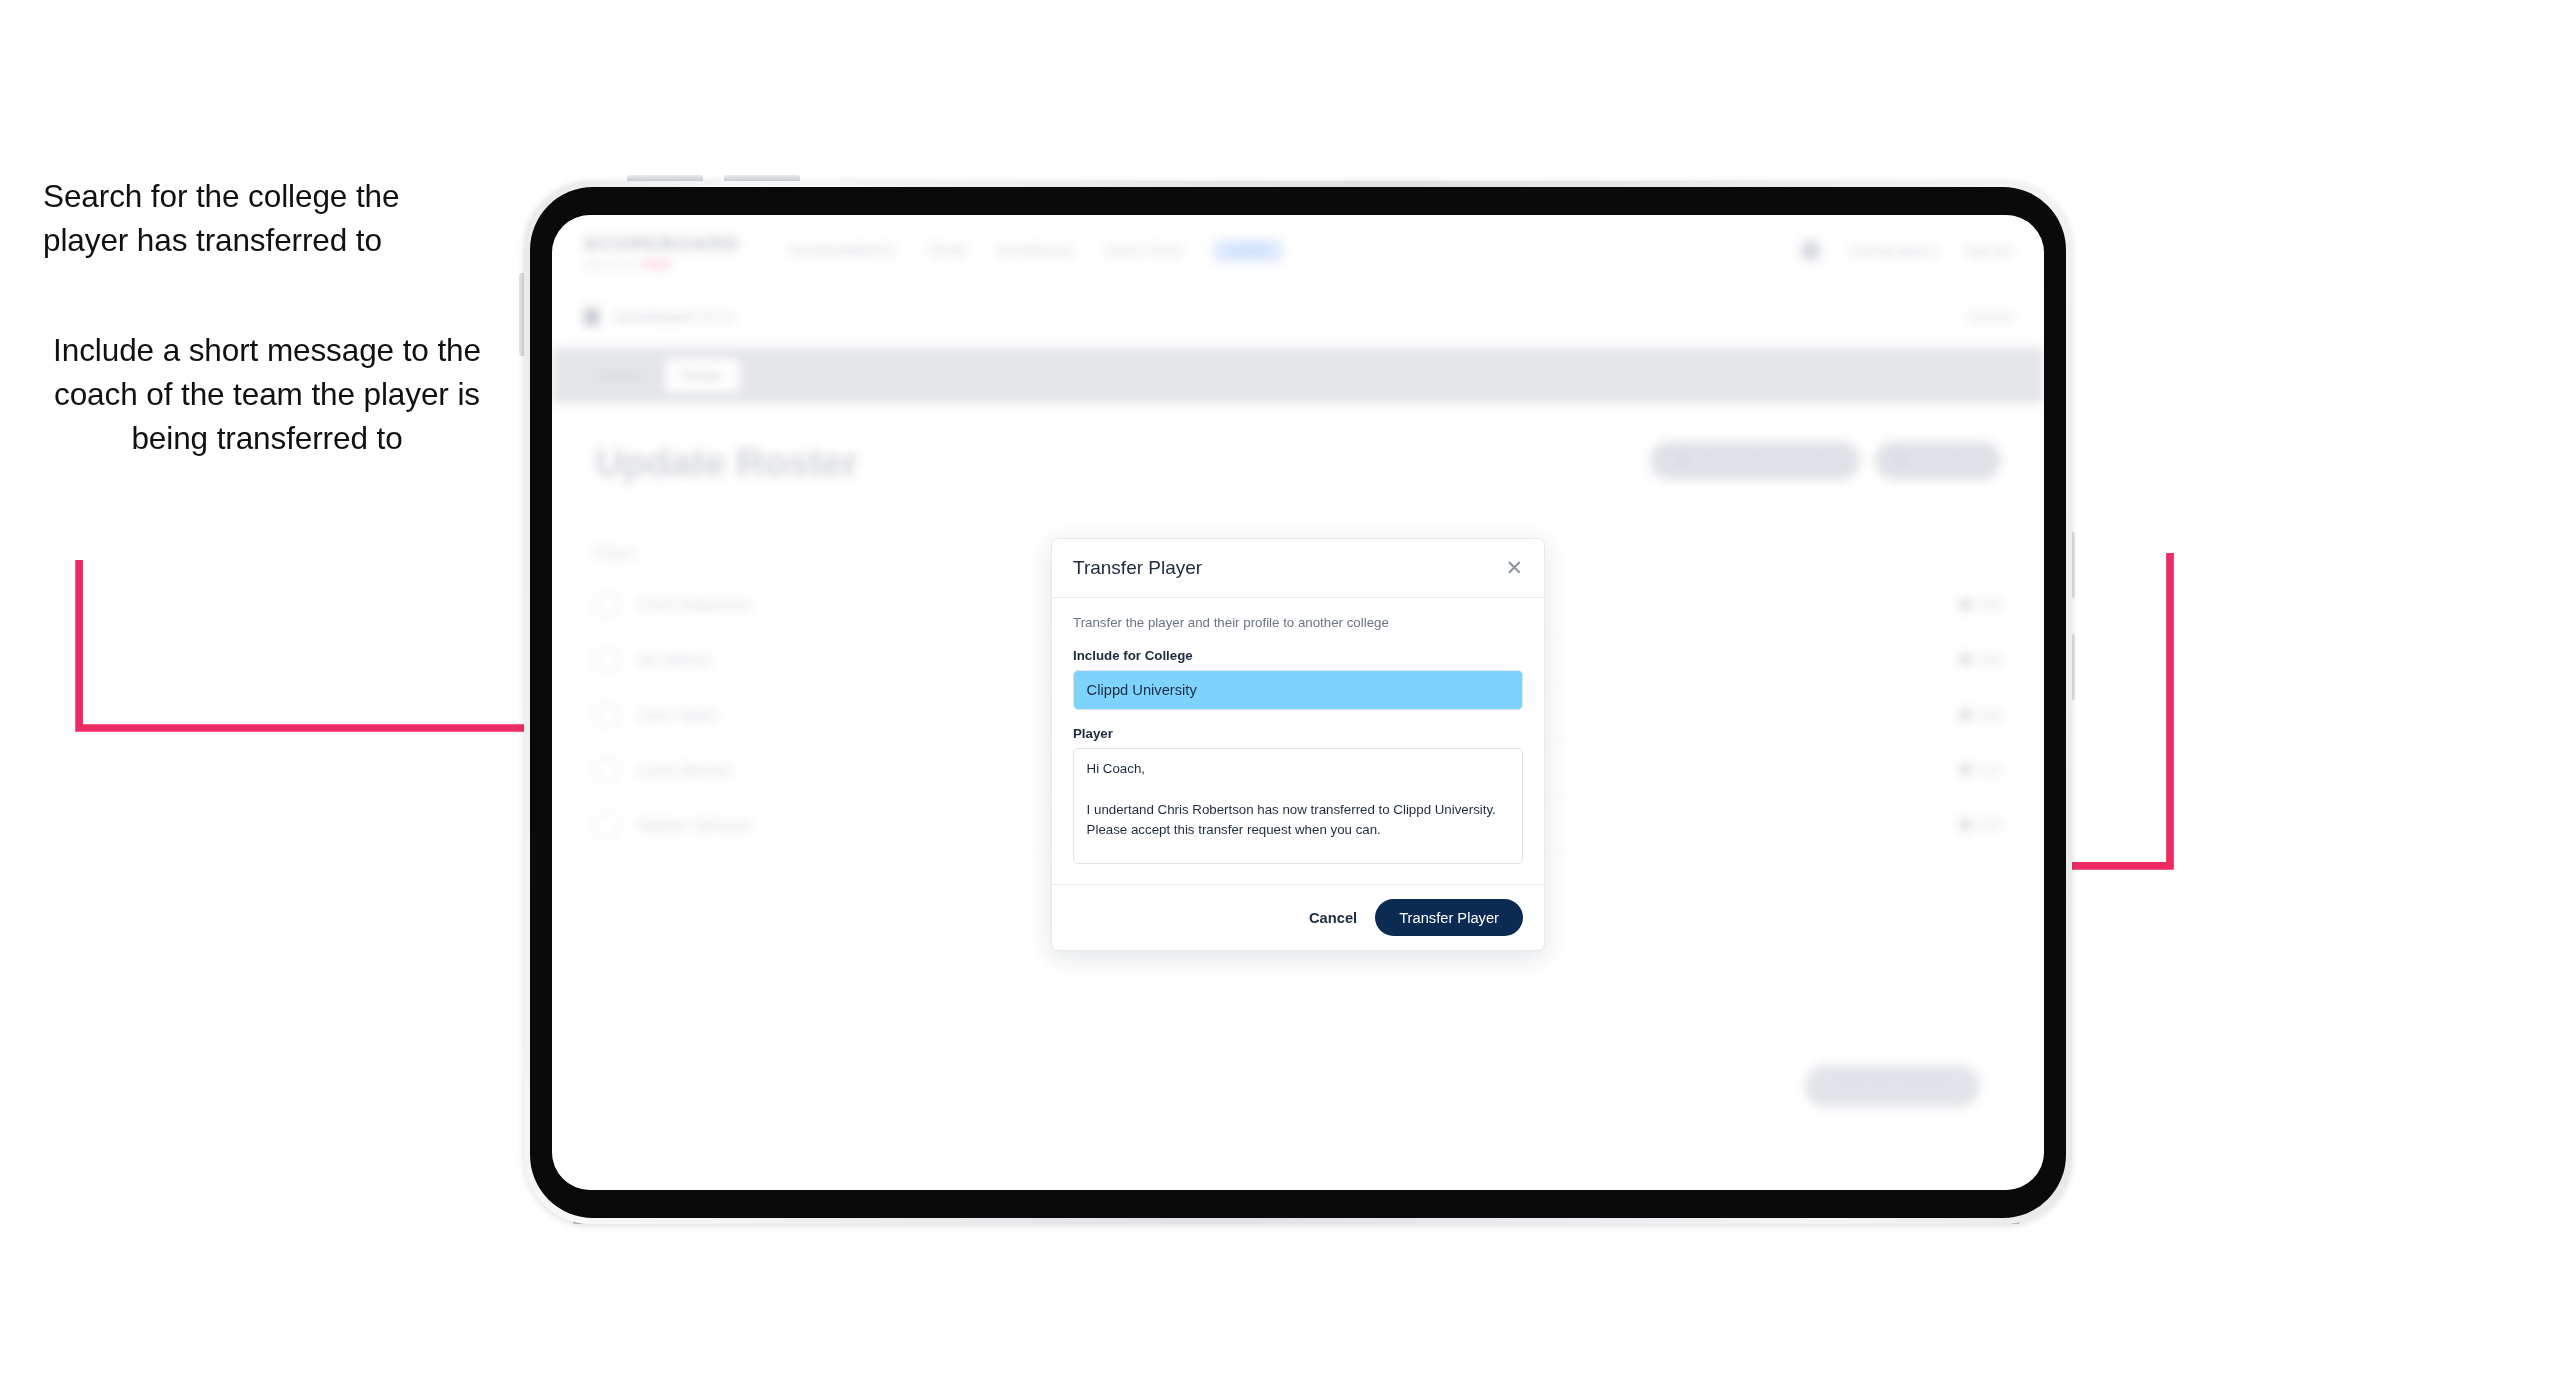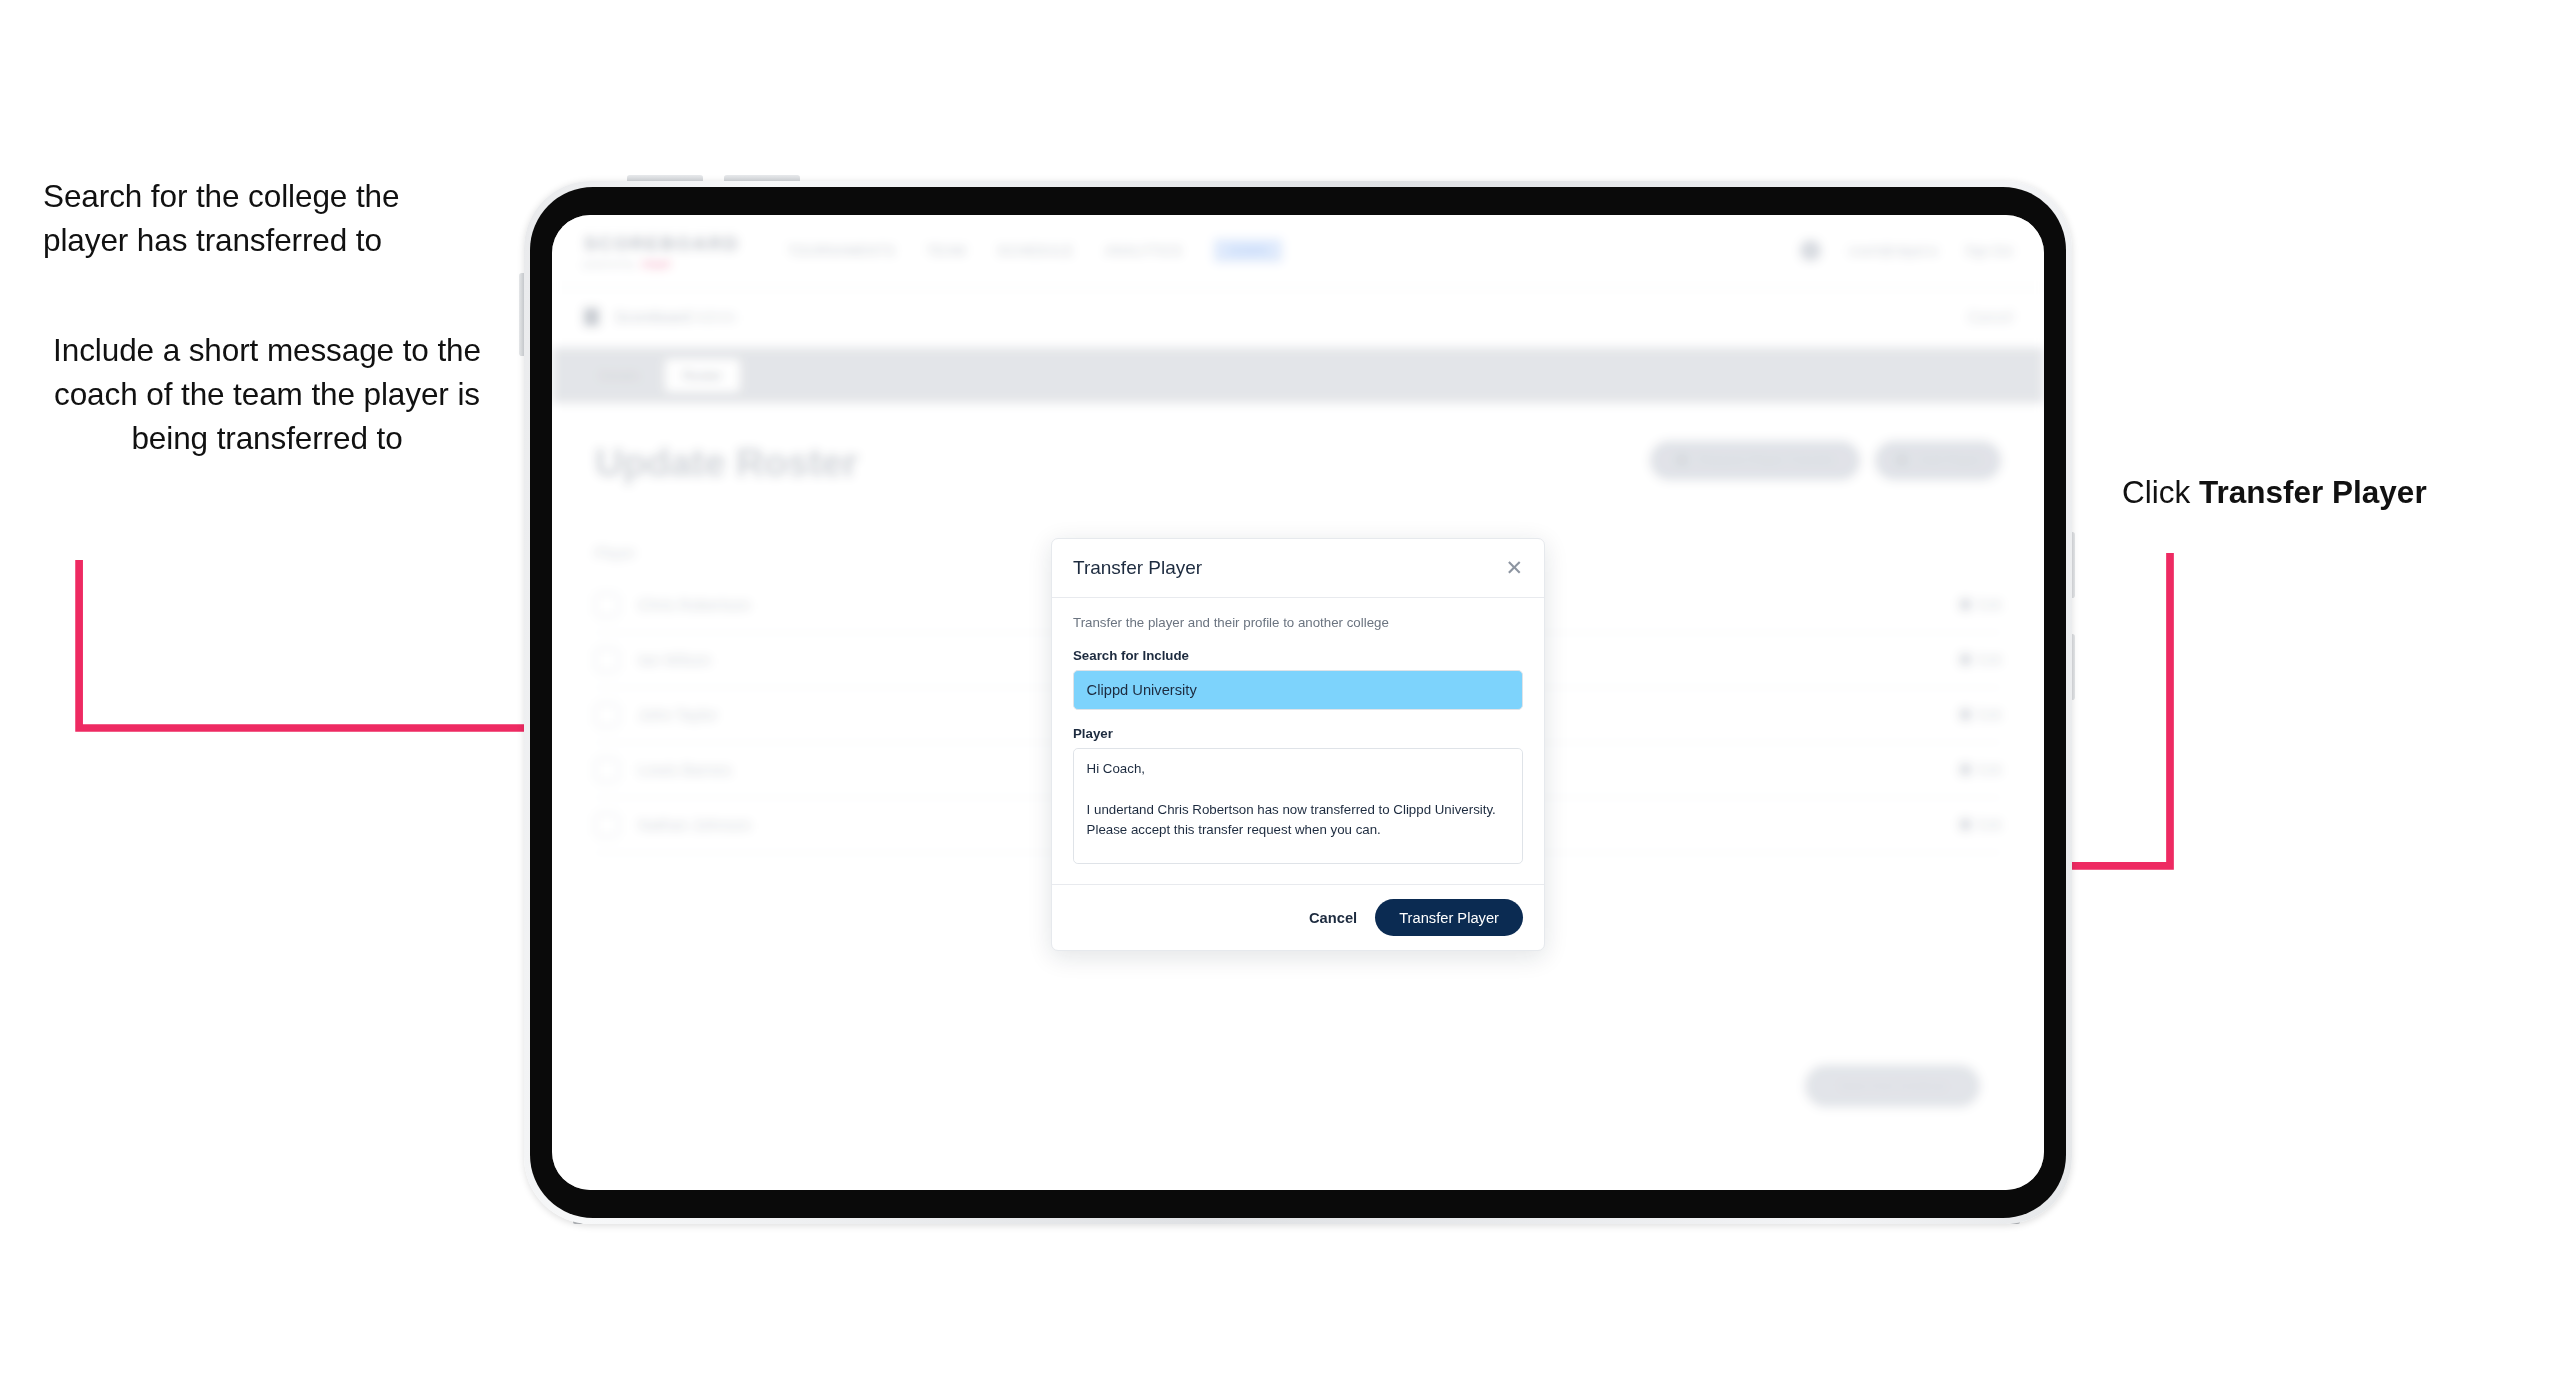--- a/index.html
+++ b/index.html
@@ -166,23 +166,20 @@
   }
 </style>
 </head>
 <body>
 
 <div id="root">
 
   <div class="ann-text" id="ann-left-1">Search for the college the player has transferred to</div>
   <div class="ann-text" id="ann-left-2">Include a short message to the coach of the team the player is being transferred to</div>
 
-  <div id="ann-right-1">
-    <span>Click </span><b>Transfer Player</b>
-  </div>
 
   <svg class="arrow-svg" viewBox="0 0 3680 1980" xmlns="http://www.w3.org/2000/svg">
 
     <path d="M 113 800 L 113 1040 L 1448 1040" fill="none" stroke="#ee2a62" stroke-width="11"></path>
     <path d="M 1410 1010 L 1452 1040 L 1410 1070" fill="none" stroke="#ee2a62" stroke-width="11" stroke-linecap="round" stroke-linejoin="round"></path>
 
     <path d="M 3100 790 L 3100 1237 L 2272 1237" fill="none" stroke="#ee2a62" stroke-width="11"></path>
     <path d="M 2310 1207 L 2266 1237 L 2310 1267" fill="none" stroke="#ee2a62" stroke-width="11" stroke-linecap="round" stroke-linejoin="round"></path>
   </svg>
 
@@ -301,21 +298,21 @@
         <div id="modal-overlay"></div>
 
         <div id="modal">
           <div class="m-head">
             <span class="m-title">Transfer Player</span>
             <span class="m-close">✕</span>
           </div>
           <div class="m-body">
             <div class="m-desc">Transfer the player and their profile to another college</div>
 
-            <div class="m-label">Search for Include</div>
+            <div class="m-label">Include for College</div>
             <input class="m-input" type="text" value="Clippd University" style="">
 
             <div class="m-gap"></div>
 
             <div class="m-label">Player</div>
             <textarea class="m-textarea" style="">Hi Coach,
 
 I undertand Chris Robertson has now transferred to Clippd University. Please accept this transfer request when you can.</textarea>
           </div>
           <div class="m-foot">

